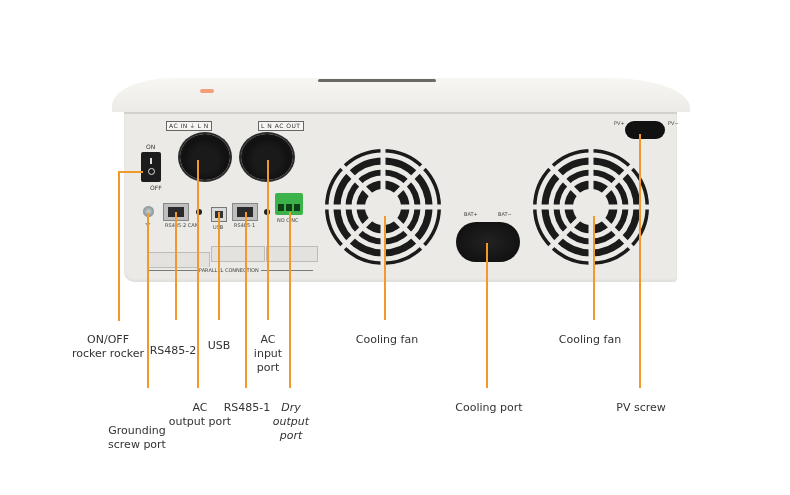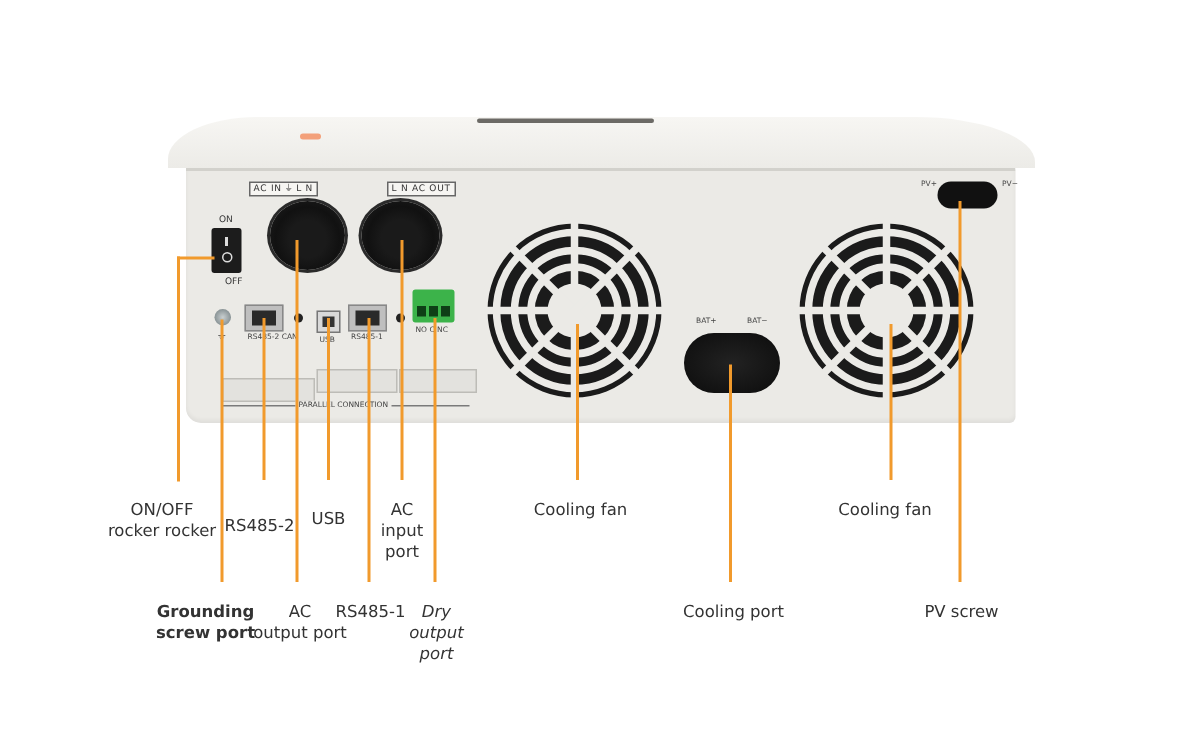--- a/index.html
+++ b/index.html
@@ -151,21 +151,21 @@
 
   <div class="cl" style="left:593px;top:216px;width:2px;height:104px;"></div>
 
   <div class="cl" style="left:639px;top:134px;width:2px;height:254px;"></div>
 </div>
 
 <div class="lbl" style="left:108px;top:333px;">
   <div>ON/OFF</div>
   <div>rocker rocker</div>
 </div>
-<div class="lbl" style="left:137px;top:401px;font-weight:bold;">
+<div class="lbl" style="left:137px;top:424px;">
   <div>Grounding</div>
   <div>screw port</div>
 </div>
 <div class="lbl" style="left:173px;top:344px;">
   <div>RS485-2</div>
 </div>
 <div class="lbl" style="left:200px;top:401px;">
   <div>AC</div>
   <div>output port</div>
 </div>

